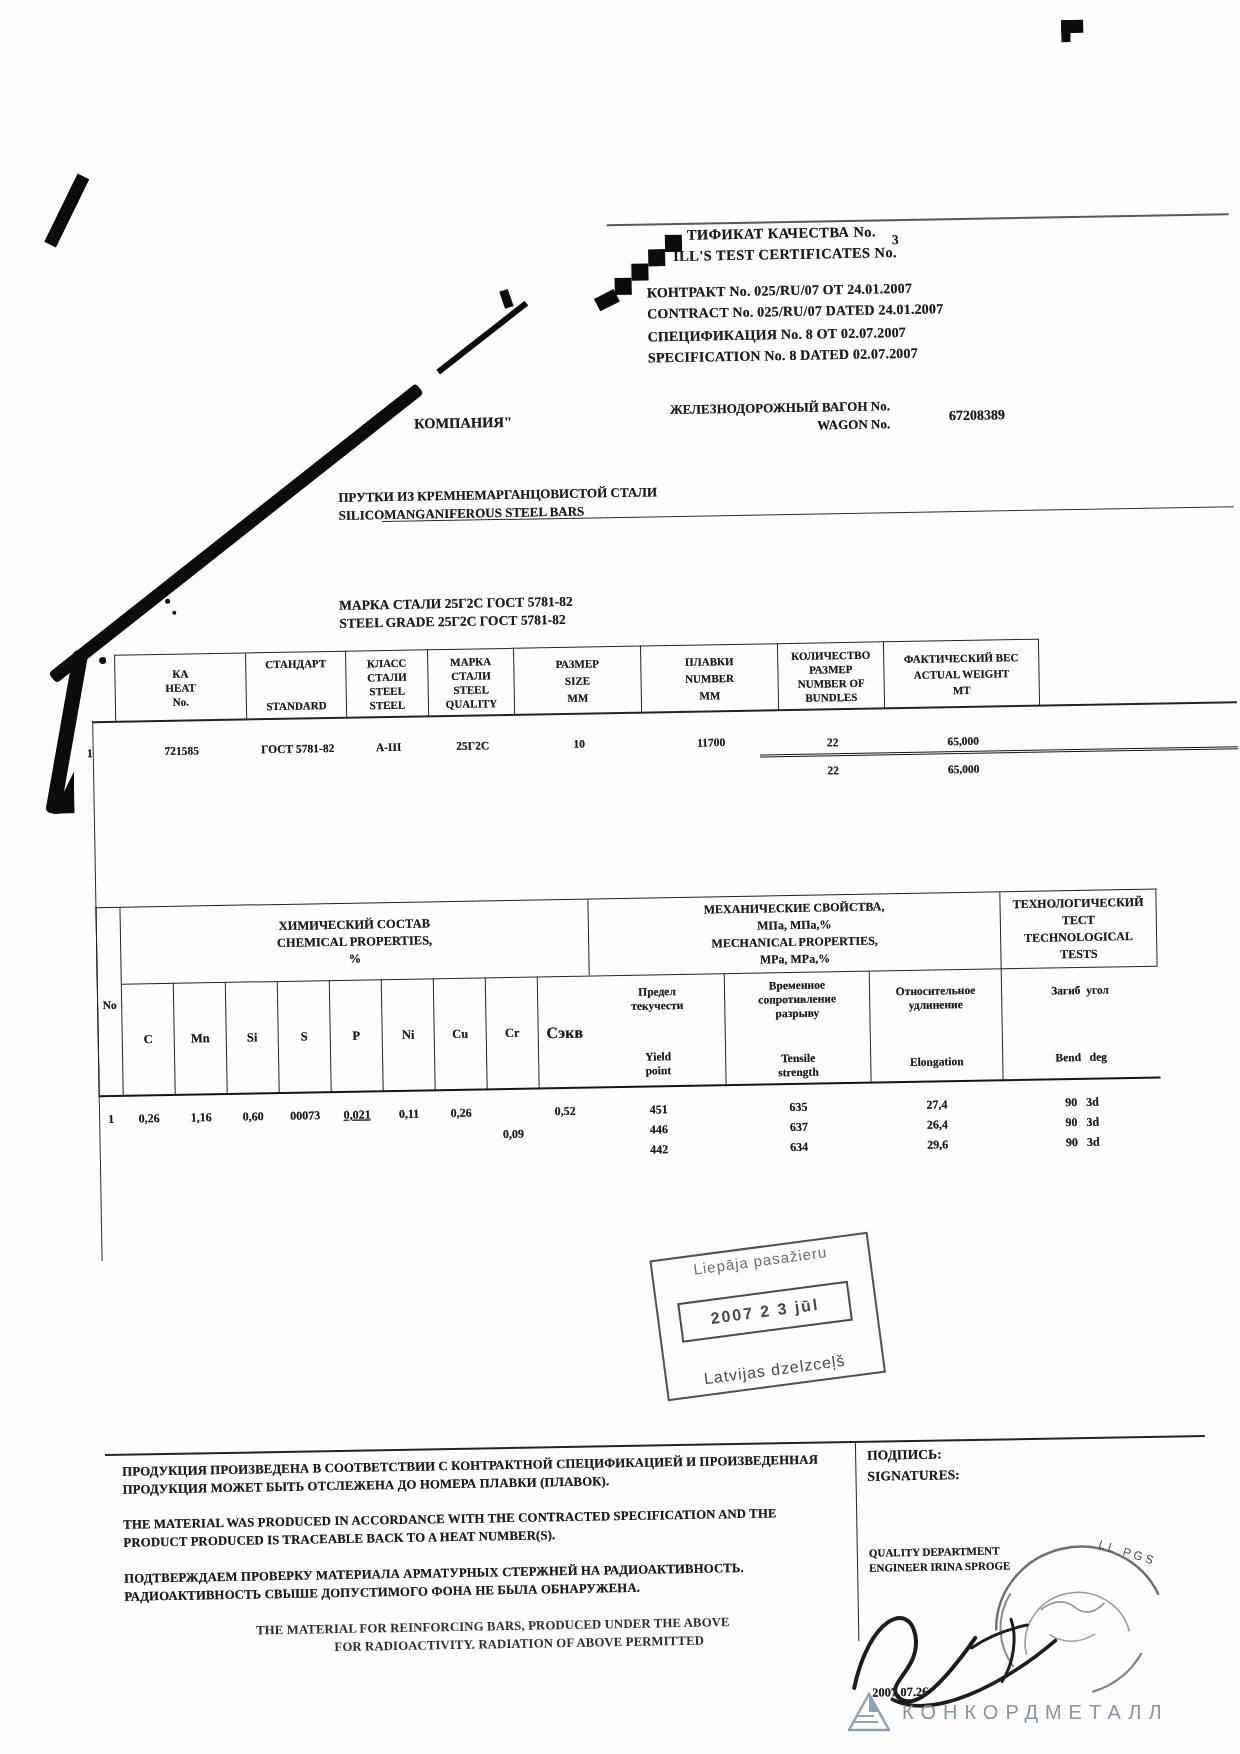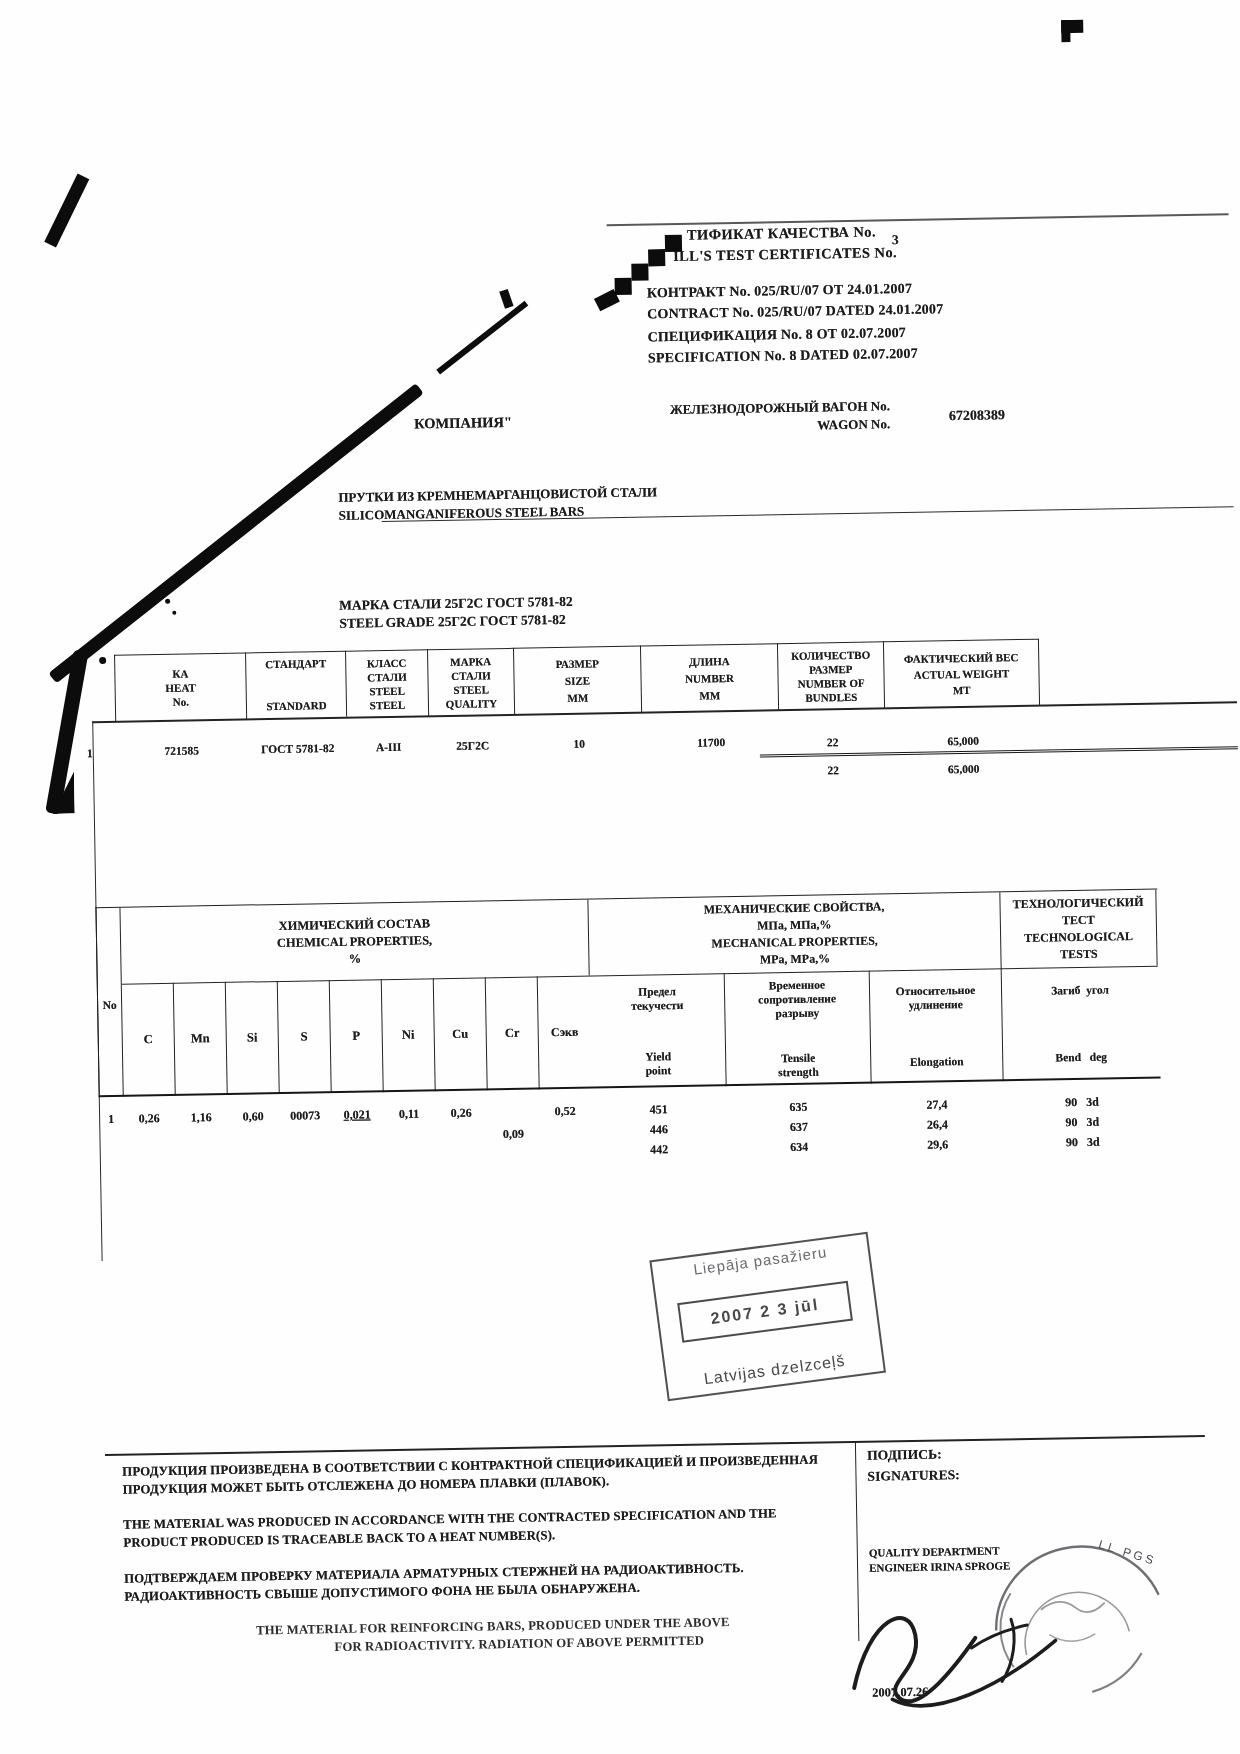--- a/index.html
+++ b/index.html
@@ -122,21 +122,21 @@
       <span>СТАЛИ</span>
       <span>STEEL</span>
       <span>QUALITY</span>
     </div>
     <div class="t1h" style="gap:4px;">
       <span>РАЗМЕР</span>
       <span>SIZE</span>
       <span>ММ</span>
     </div>
     <div class="t1h" style="gap:4px;">
-      <span>ДЛИНА</span>
+      <span>ПЛАВКИ</span>
       <span>NUMBER</span>
       <span>ММ</span>
     </div>
     <div class="t1h">
       <span>КОЛИЧЕСТВО</span>
       <span>РАЗМЕР</span>
       <span>NUMBER OF</span>
       <span>BUNDLES</span>
     </div>
     <div class="t1h" style="gap:3px;">
@@ -205,21 +205,21 @@
     <div class="cell elem" style="left:284px;top:76px;width:52px;height:113px;border-right:1px solid #232323;">
           <span>Ni</span>
         </div>
     <div class="cell elem" style="left:336px;top:76px;width:52px;height:113px;border-right:1px solid #232323;">
           <span>Cu</span>
         </div>
     <div class="cell elem" style="left:388px;top:76px;width:52px;height:113px;border-right:1px solid #232323;">
           <span>Cr</span>
         </div>
     <div class="cell elem" style="left:440px;top:76px;width:52px;height:113px;">
-          <span style="font-size:12px;">Сэкв</span>
+          <span style="font-size:16px;">Сэкв</span>
         </div>
 
     <div class="cell sub" style="left:492px;top:76px;width:135px;height:113px;border-right:1px solid #232323;justify-content:space-between;padding:10px 0;">
       <div class="ctr">
             <div>Предел</div>
             <div>текучести</div>
           </div>
       <div class="ctr">
             <div>Yield</div>
             <div>point</div>
@@ -349,13 +349,22 @@
   <div class="art" style="left:447px;top:366px;width:112px;height:6px;transform:rotate(-37deg);transform-origin:left center;"></div>
   <div class="art" style="left:56px;top:662px;width:468px;height:13px;transform:rotate(-37.3deg);transform-origin:left center;border-radius:4px;"></div>
   <div class="art" style="left:62px;top:640px;width:15px;height:165px;transform:rotate(11deg);border-radius:5px;"></div>
   <div class="art" style="left:54px;top:762px;width:22px;height:42px;clip-path:polygon(0 100%,100% 0,100% 100%);"></div>
   <div class="art" style="left:170px;top:591px;width:5px;height:5px;border-radius:50%;"></div>
   <div class="art" style="left:177px;top:603px;width:4px;height:4px;border-radius:50%;"></div>
   <div class="art" style="left:103px;top:648px;width:7px;height:7px;border-radius:50%;"></div>
 
  </div>
 
+ <div class="brand">
+   <svg width="42" height="40" viewBox="0 0 42 40">
+     <polygon points="21,2 41,38 1,38" fill="none" stroke="#8fa3b8" stroke-width="2.5"></polygon>
+     <line x1="9" y1="24" x2="26" y2="24" stroke="#8fa3b8" stroke-width="2"></line>
+     <line x1="6" y1="30" x2="30" y2="30" stroke="#8fa3b8" stroke-width="2"></line>
+     <polygon points="21,2 31,20 21,20" fill="#8fa3b8"></polygon>
+   </svg>
+   <span class="txt">КОНКОРДМЕТАЛЛ</span>
+ </div>
 </div>
 
 </body></html>

